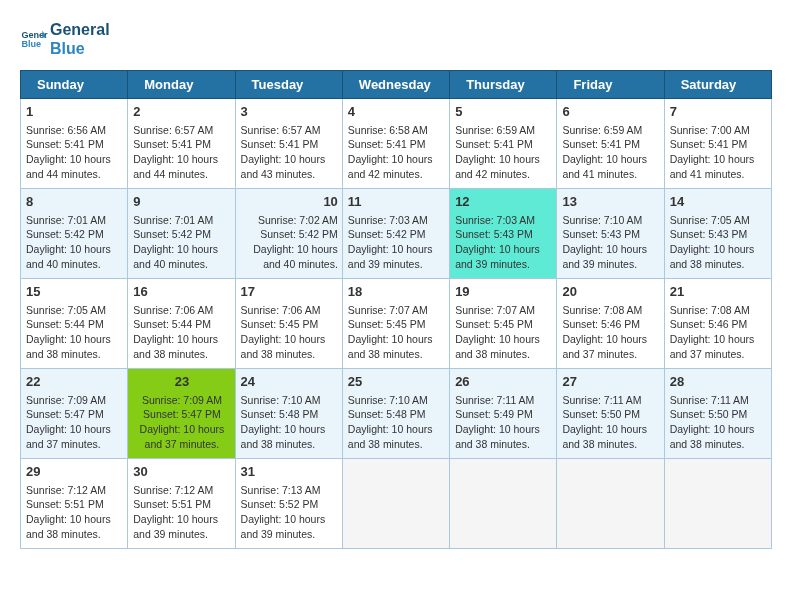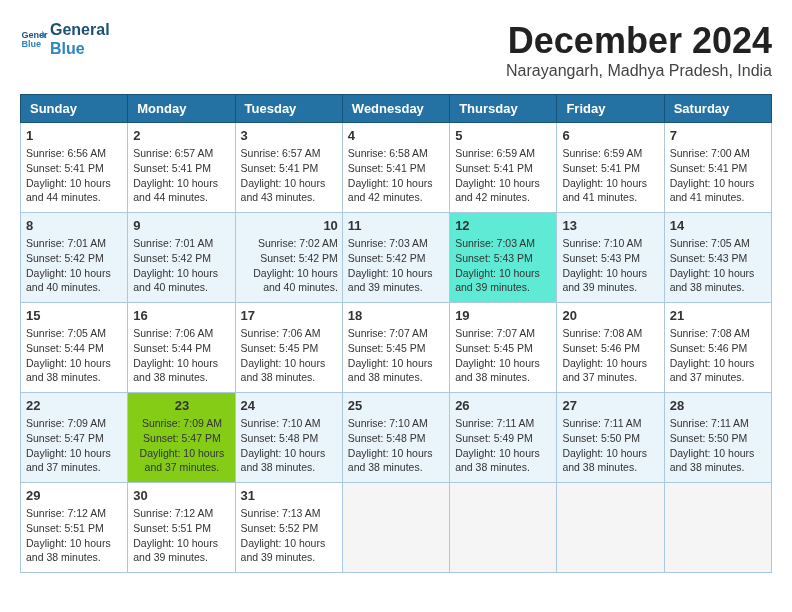--- a/index.html
+++ b/index.html
@@ -36,21 +36,21 @@
     .calendar-table {
       width: 100%;
       border-collapse: collapse;
       table-layout: fixed;
     }
     .calendar-table th {
       background-color: #2471a3;
       color: #fff;
       font-size: 13px;
       font-weight: bold;
-      padding: 6px 9px;
+      padding: 6px 16px;
       text-align: left;
       border: 1px solid #1a5276;
     }
     .calendar-table td {
       border: 1px solid #aac9e0;
       vertical-align: top;
       padding: 4px 4px 4px 5px;
       height: 90px;
       background: #fff;
       font-size: 10.5px;
@@ -77,24 +77,20 @@
   <div class="header-logo">
     <svg class="logo-icon" viewBox="0 0 40 40" xmlns="http://www.w3.org/2000/svg">
       <text x="2" y="18" font-size="13" font-weight="bold" fill="#1a5276">General</text>
       <text x="2" y="32" font-size="13" font-weight="bold" fill="#2e86c1">Blue</text>
       <polygon points="32,8 38,18 32,18" fill="#2e86c1"></polygon>
     </svg>
     <div>
       <div style="font-size:16px; font-weight:bold; color:#1a5276; line-height:1.2;">General</div>
       <div style="font-size:16px; font-weight:bold; color:#2e86c1; line-height:1.2;">Blue</div>
     </div>
-  </div>
-  <div class="title-section">
-    <div class="month-title">December 2024</div>
-    <div class="location-title">Narayangarh, Madhya Pradesh, India</div>
   </div>
 </div>
 
 <table class="calendar-table">
   <thead>
     <tr>
       <th>Sunday</th>
       <th>Monday</th>
       <th>Tuesday</th>
       <th>Wednesday</th>

